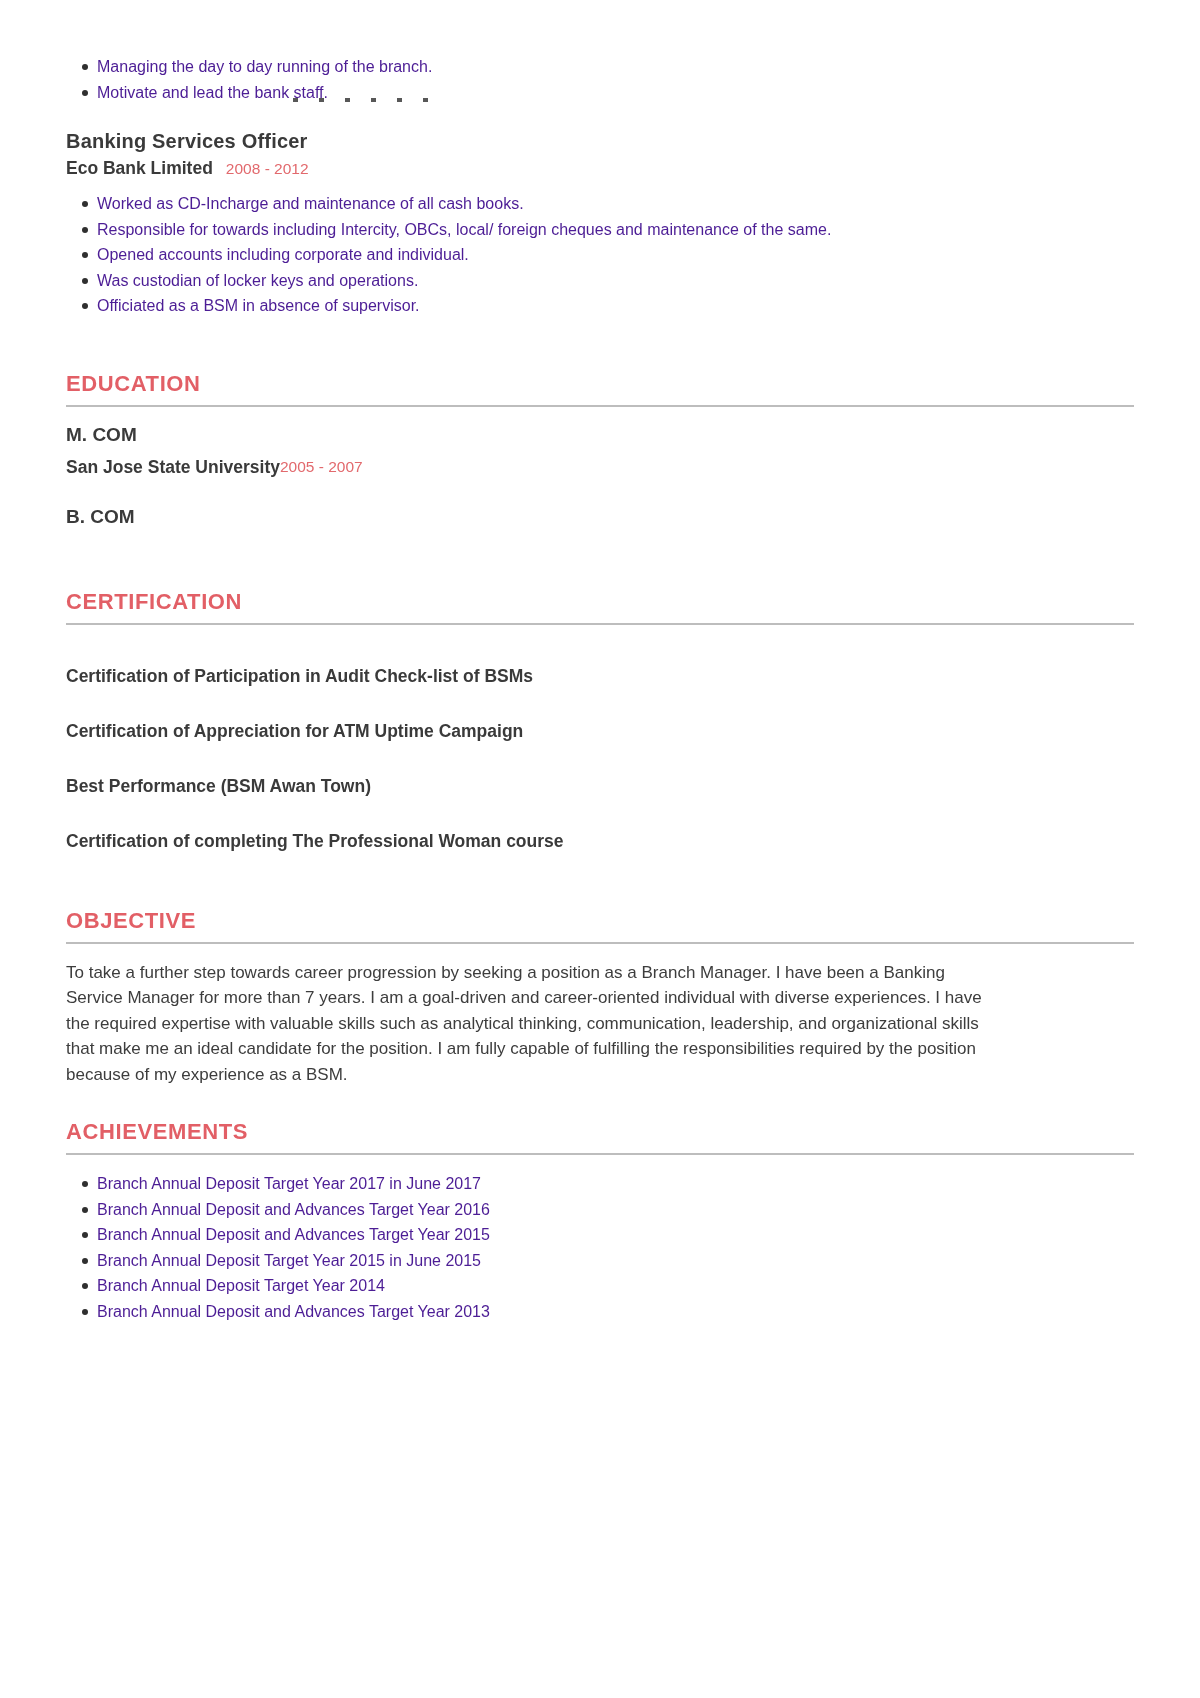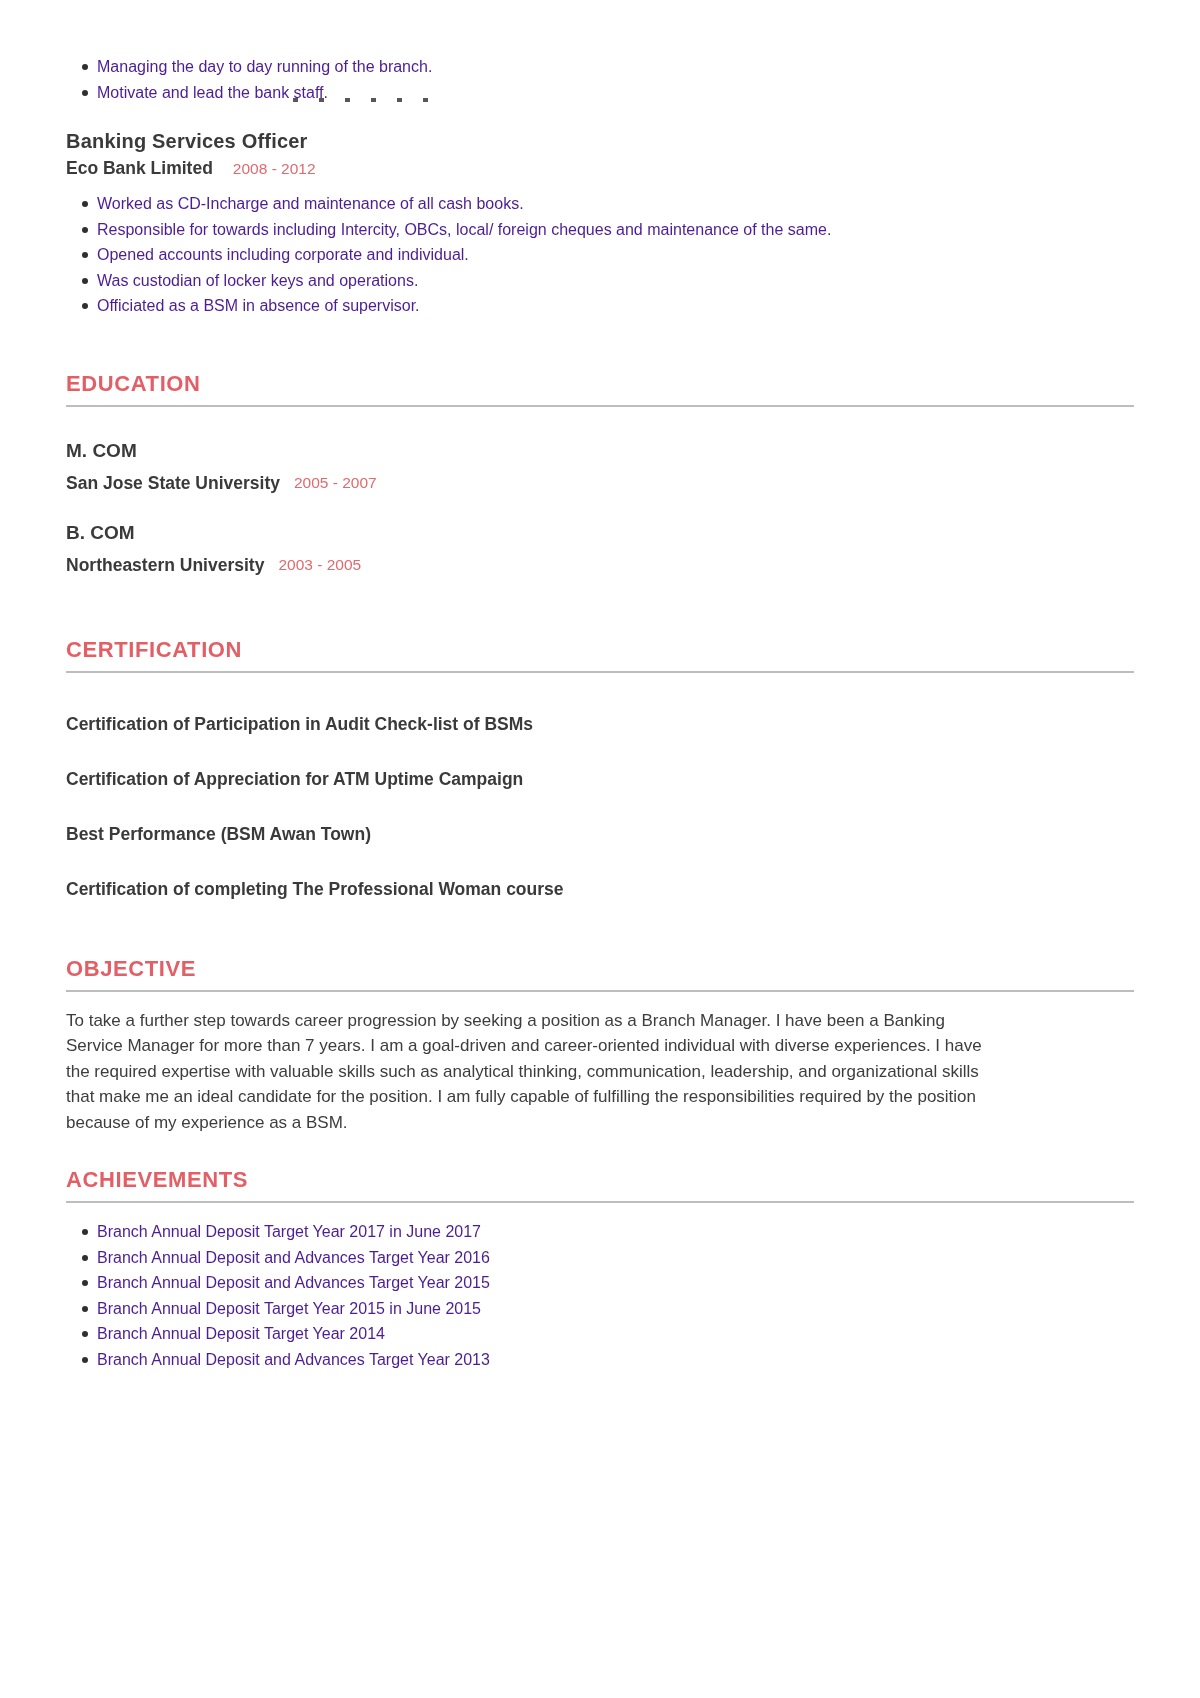--- a/index.html
+++ b/index.html
@@ -58,21 +58,21 @@
     font-size: 20px;
     line-height: 26px;
     font-weight: bold;
     color: #3a3a3a;
     letter-spacing: 0.2px;
   }
   .employer-row {
     margin-top: 2px;
     display: flex;
     align-items: baseline;
-    gap: 20px;
+    gap: 13px;
     line-height: 24px;
   }
   .employer-name {
     font-size: 17.5px;
     font-weight: bold;
     color: #3a3a3a;
   }
   .date-range {
     font-size: 15.5px;
     color: #e2696d;
@@ -88,33 +88,33 @@
     color: #e25f66;
   }
   .rule {
     height: 2px;
     background: #bdbdbd;
     border: none;
     margin-top: 8px;
   }
 
   .section-education { margin-top: 52px; }
-  .edu-entry-first { margin-top: 32px; }
+  .edu-entry-first { margin-top: 16px; }
   .edu-entry { margin-top: 26px; }
   .degree {
     font-size: 19px;
     line-height: 24px;
     font-weight: bold;
     color: #3a3a3a;
   }
   .school-row {
     margin-top: 8px;
     display: flex;
     align-items: center;
-    gap: 14px;
+    gap: 0;
     line-height: 24px;
   }
   .school-name {
     font-size: 17.5px;
     font-weight: bold;
     color: #3a3a3a;
   }
 
   .section-certification { margin-top: 60px; }
   .cert-item {
@@ -174,24 +174,20 @@
     <div class="edu-entry-first">
       <div class="degree">M. COM</div>
       <div class="school-row">
         <span class="school-name">San Jose State University</span>
         <span class="date-range">2005 - 2007</span>
       </div>
     </div>
 
     <div class="edu-entry">
       <div class="degree">B. COM</div>
-      <div class="school-row">
-        <span class="school-name">Northeastern University</span>
-        <span class="date-range">2003 - 2005</span>
-      </div>
     </div>
   </div>
 
   <div class="section section-certification">
     <div class="section-heading">CERTIFICATION</div>
     <div class="rule"></div>
     <div class="cert-item first">Certification of Participation in Audit Check-list of BSMs</div>
     <div class="cert-item">Certification of Appreciation for ATM Uptime Campaign</div>
     <div class="cert-item">Best Performance (BSM Awan Town)</div>
     <div class="cert-item">Certification of completing The Professional Woman course</div>

